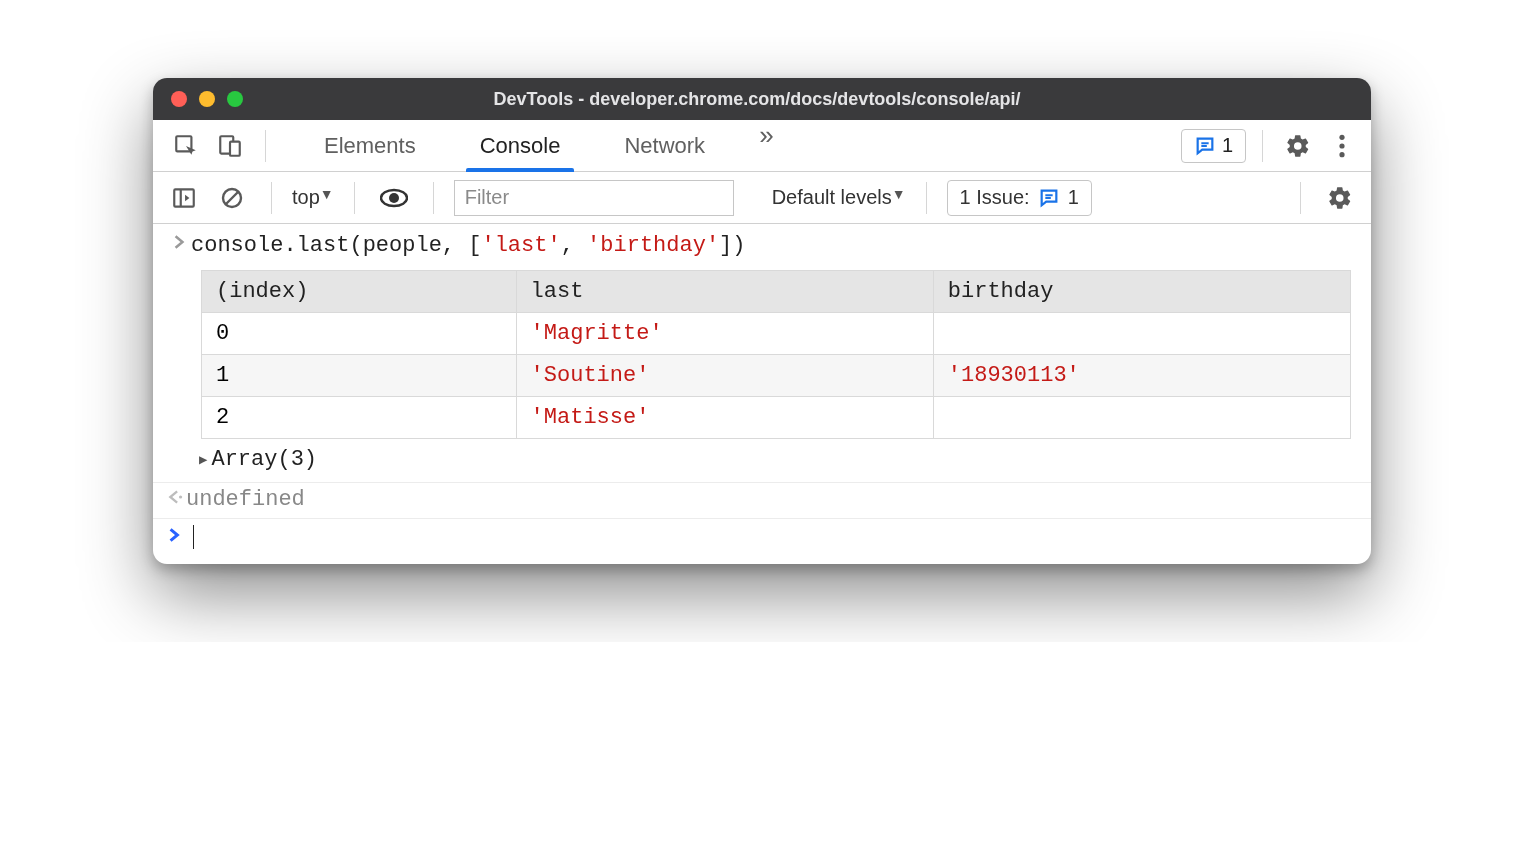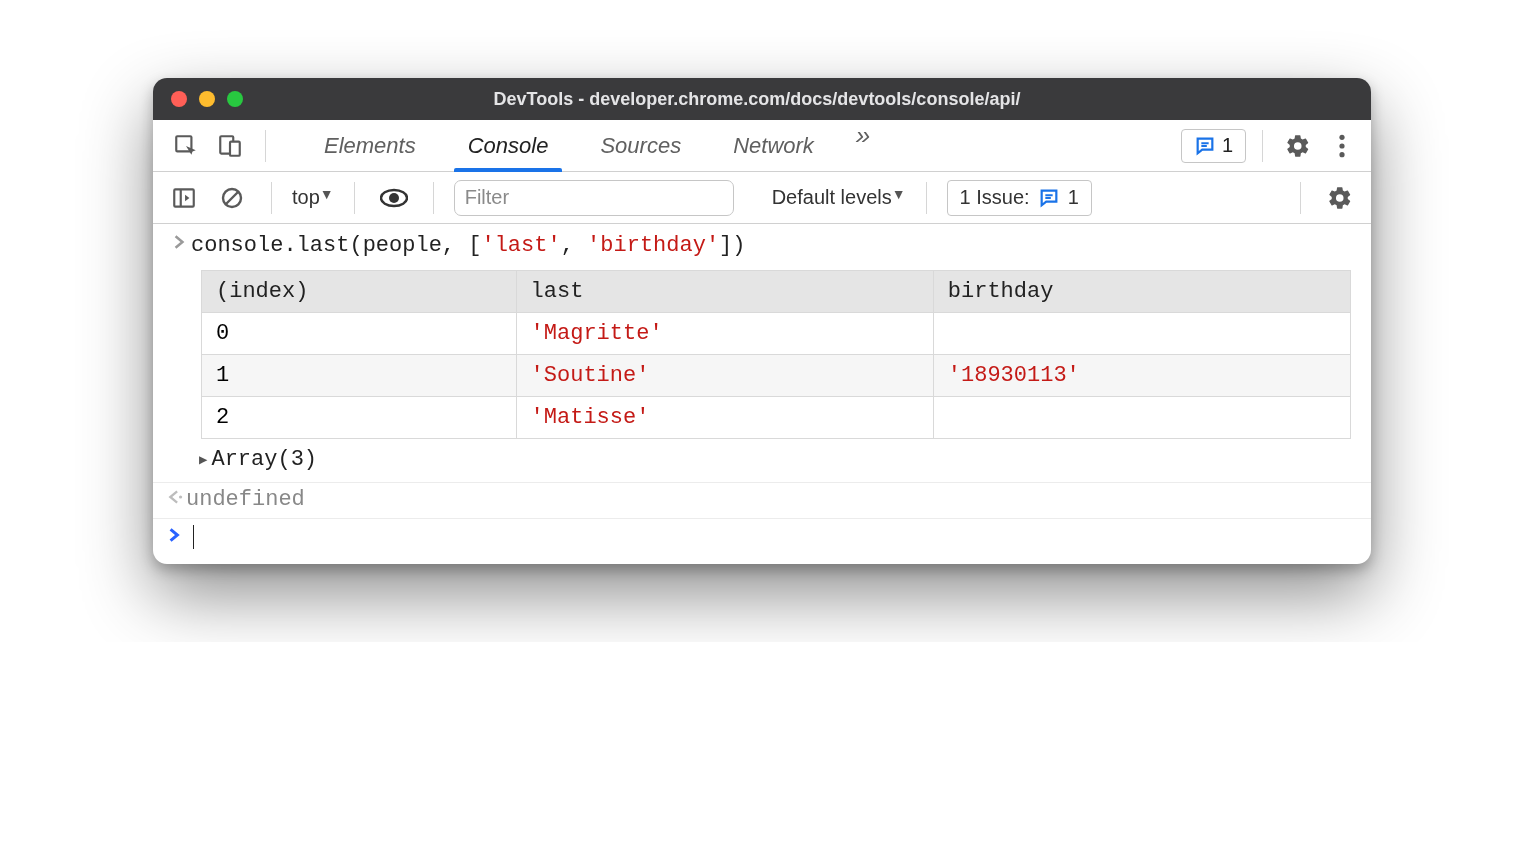--- a/index.html
+++ b/index.html
@@ -36,21 +36,21 @@
   
   .tabs-row {
     display:flex; align-items:center; height:52px;
     border-bottom:1px solid #d0d0d0;
     padding:0 10px 0 14px;
     gap:6px;
   }
   .ico { display:inline-flex; align-items:center; justify-content:center; color:#5a5a5a; }
   .ico svg { display:block; }
   .ico-btn { width:38px; height:38px; border-radius:4px; cursor:pointer; }
-  .tabs { display:flex; margin-left:18px; gap:4px;font-style:italic;}
+  .tabs { display:flex; margin-left:18px; gap:16px;}
   .tab {
     font-size:22px; color:#606060;
     padding:0 24px; height:52px; display:flex; align-items:center;
     cursor:pointer; position:relative;
   }
   .tab.active { color:#222; }
   .tab.active::after {
     content:""; position:absolute; left:10px; right:10px; bottom:0;
     height:4px; background:#1a73e8; border-radius:2px 2px 0 0;
   }
@@ -67,21 +67,21 @@
   .console-toolbar {
     display:flex; align-items:center; height:52px;
     border-bottom:1px solid #d0d0d0;
     padding:0 12px; gap:10px;
     font-size:20px; color:#333;
   }
   .dropdown { display:flex; align-items:flex-start; gap:0; cursor:pointer; color:#333;}
   .dropdown .tri{ font-size:14px; color:#555; }
   .filter-input {
     width:280px; height:36px; font-size:20px;
-    border:1.5px solid #c6c6c6; border-radius:7px;
+    border:1.5px solid #c6c6c6; border-radius:0;
     padding:16px 10px; outline:none; color:#333;
   }
   .filter-input::placeholder{color:#8a8a8a;}
   .issue-pill {
     display:flex; align-items:center; gap:8px; height:36px;
     border:1.5px solid #c6c6c6; border-radius:4px; padding:0 12px;
     font-size:20px; cursor:pointer;
   }
   .issue-pill .chat-icon{color:#1a73e8;}
   
@@ -150,21 +150,20 @@
     <span class="ico ico-btn">
       <svg width="26" height="26" viewBox="0 0 24 24" fill="none" stroke="#5a5a5a" stroke-width="2">
         <rect x="3" y="3" width="12" height="16" rx="1"></rect>
           <rect x="12" y="8" width="9" height="13" rx="1" fill="#fff"></rect>
       </svg>
     </span>
     <div class="vdiv"></div>
     <div class="tabs">
       <div class="tab">Elements</div>
       <div class="tab active">Console</div>
-      <div class="tab">Sources</div>
       <div class="tab">Network</div>
       <div class="more-tabs">»</div>
     </div>
     <div class="spacer"></div>
     <div class="issues-chip">
       <span class="ico chat-icon">
         <svg width="22" height="22" viewBox="0 0 24 24" fill="none" stroke="#1a73e8" stroke-width="2.4">
           <path d="M4 4h16v12H9l-5 4z"></path>
             <line x1="8" y1="9" x2="16" y2="9"></line>
             <line x1="8" y1="12" x2="14" y2="12"></line>

